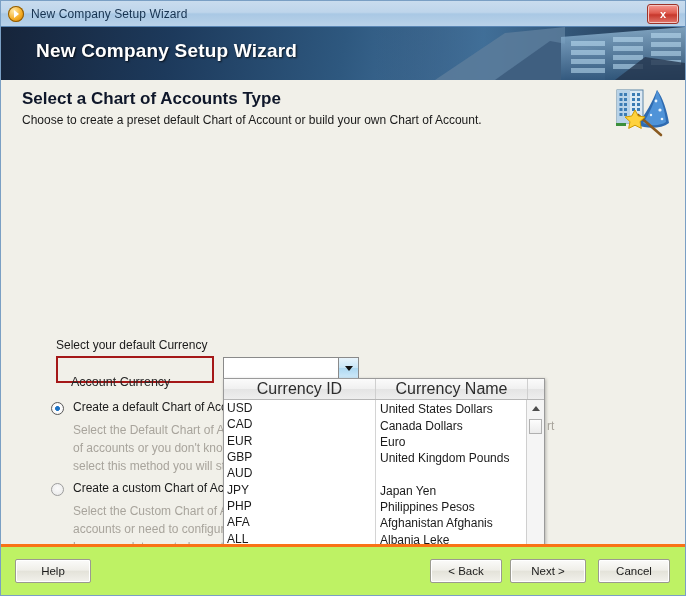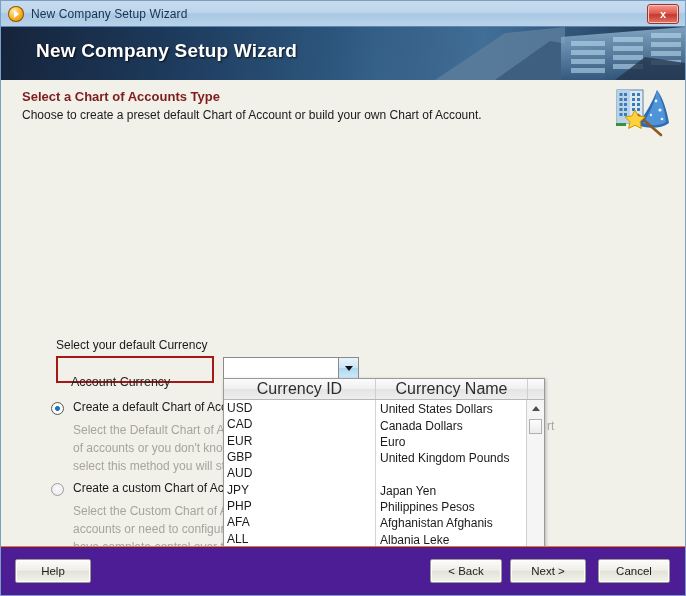--- a/index.html
+++ b/index.html
@@ -103,23 +103,23 @@
 
   
   .subheader {
     position: relative;
     height: 65px;
     background: #f1f0e9;
     padding: 9px 0 0 21px;
     box-sizing: border-box;
   }
   .sub-title {
-    font-size: 13px;
+    font-size: 17px;
     font-weight: bold;
-    color: #7f1d1d;
+    color: #0f172a;
     margin-bottom: 4px;
   }
   .sub-desc {
     font-size: 12px;
     color: #1a1a1a;
   }
   .wizard-icon {
     position: absolute;
     right: 14px;
     top: 5px;
@@ -370,22 +370,22 @@
     font-size: 12px;
     color: #a8a49c;
     text-align: center;
   }
 
   
   .footer {
     position: absolute;
     left: 0; right: 0; bottom: 0;
     height: 48px;
-    background: #4c1d95;
-    border-top: 1px solid #f97316;
+    background: #bef264;
+    border-top: 3px solid #f97316;
   }
   .btn {
     position: absolute;
     top: 12px;
     height: 24px;
     box-sizing: border-box;
     background: linear-gradient(to bottom, #fbfbfa 0%, #f0efe9 45%, #e4e3da 52%, #f2f1eb 100%);
     border: 1px solid #9b9a90;
     border-radius: 2px;
     font-family: "Liberation Sans", sans-serif;

